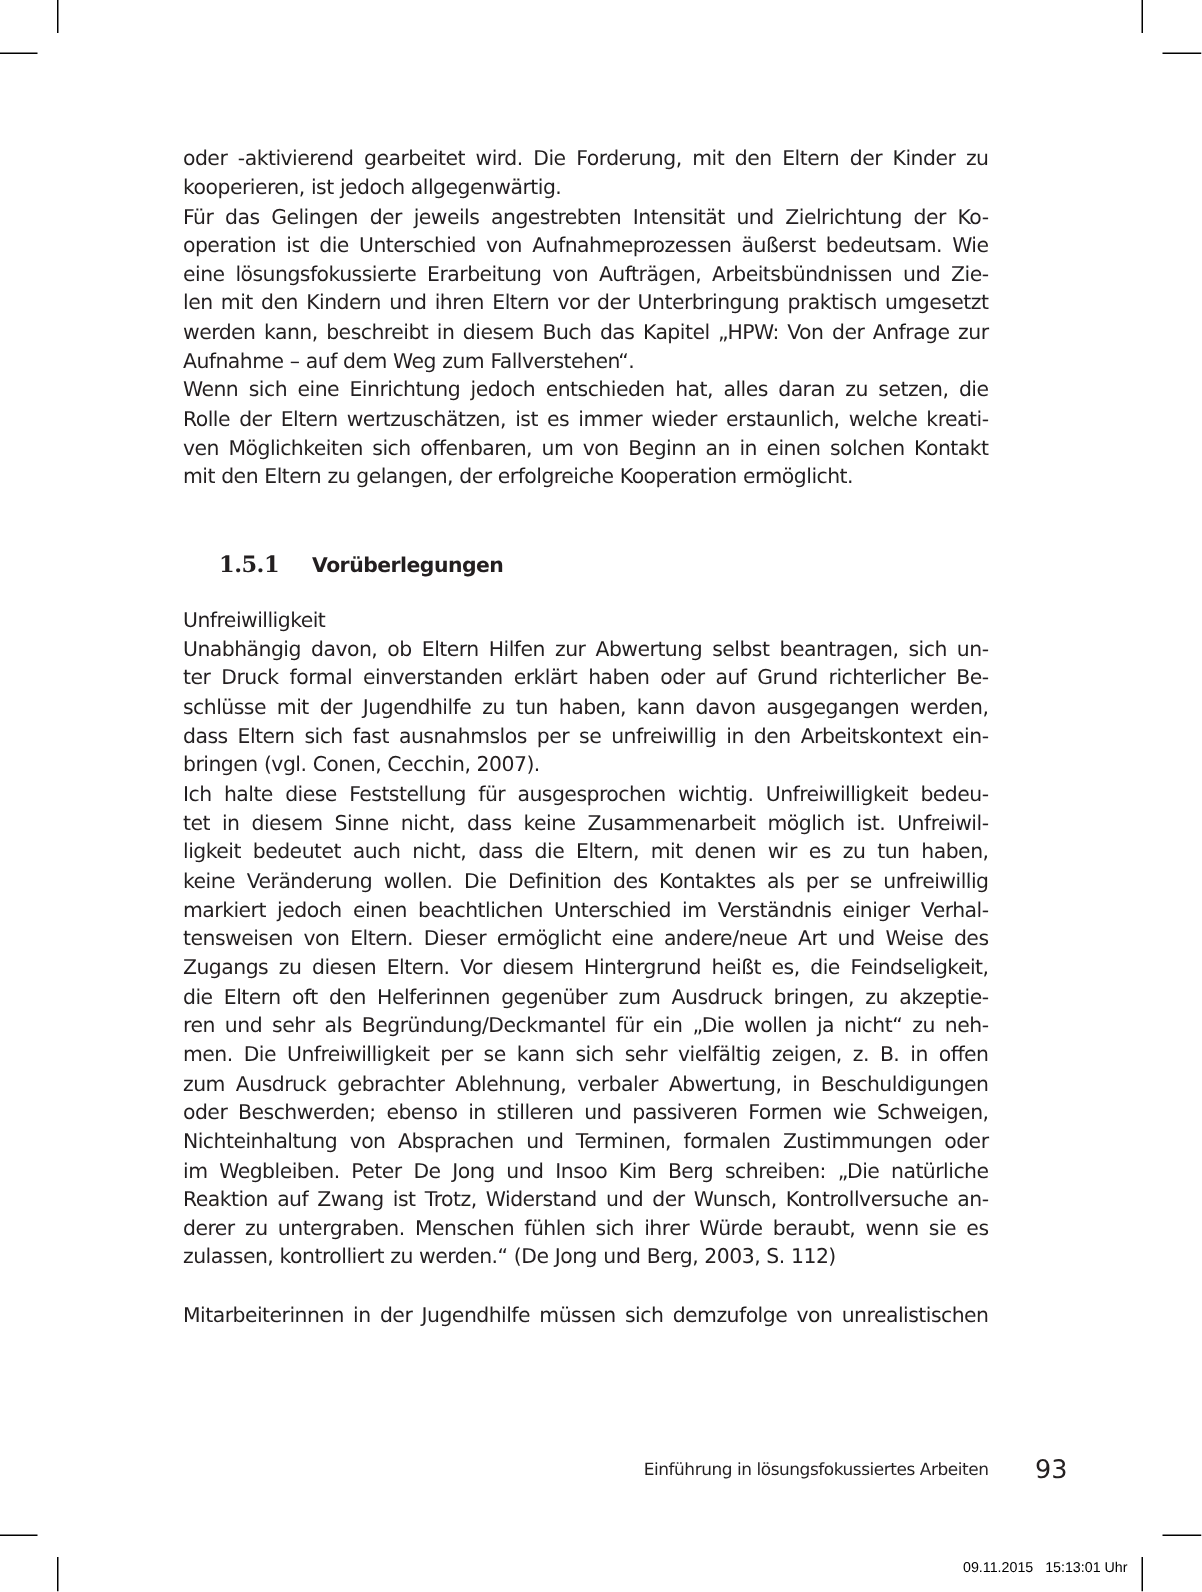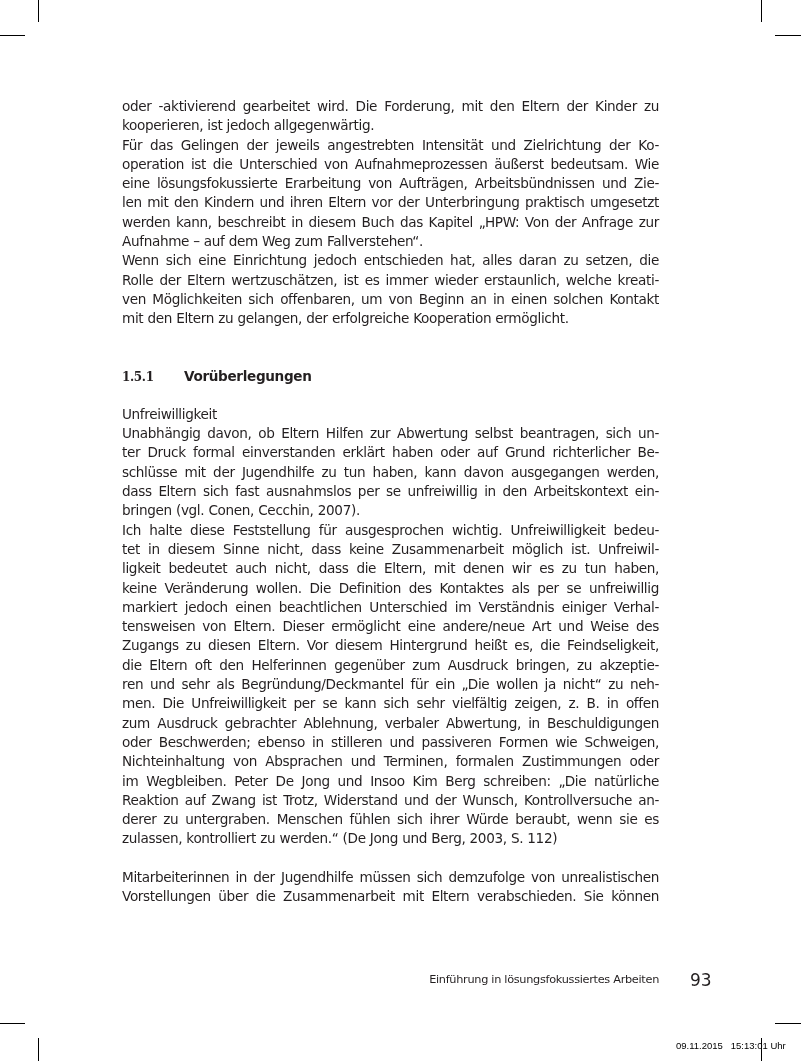--- a/index.html
+++ b/index.html
@@ -48,21 +48,22 @@
     .heading-row {
       display: block;
       height: 19.3px;
       font-weight: bold;
       white-space: nowrap;
     }
     .heading-num {
       display: inline-block;
       width: 62px;
       font-family: "DejaVu Serif", serif;
-      font-size: 12px;
+      font-size: 15px;
+      margin-left: 24px;
     }
     .bold { font-weight: bold; }
 
     .running-footer {
       position: absolute;
       top: 973px;
       left: 380px;
       width: 279px;
       text-align: right;
       font-family: "DejaVu Sans", sans-serif;
@@ -79,21 +80,21 @@
       color: #231f20;
     }
     .slug {
       position: absolute;
       top: 1040px;
       font-family: "Liberation Sans", sans-serif;
       font-size: 9.5px;
       color: #000;
     }
     .slug-left { left: 55px; margin-top: 42px; }
-    .slug-right { left: 676px; }
+    .slug-right { left: 642px; }
   </style>
 </head>
 <body>
 
 <div class="crop v" style="left:38px; top:0; height:22px;"></div>
 <div class="crop h" style="left:0; top:35px; width:25px;"></div>
 <div class="crop v" style="left:761px; top:0; height:22px;"></div>
 <div class="crop h" style="left:775px; top:35px; width:26px;"></div>
 <div class="crop h" style="left:0; top:1023px; width:25px;"></div>
 <div class="crop v" style="left:38px; top:1038px; height:23px;"></div>
@@ -150,21 +151,20 @@
     <span class="line">Reaktion auf Zwang ist Trotz, Widerstand und der Wunsch, Kontrollversuche an-</span>
     <span class="line">derer zu untergraben. Menschen fühlen sich ihrer Würde beraubt, wenn sie es</span>
     <span class="line last">zulassen, kontrolliert zu werden.“ (De Jong und Berg, 2003, S. 112)</span>
   </div>
 
   <div class="gap-small"></div>
 
 
   <div>
     <span class="line">Mitarbeiterinnen in der Jugendhilfe müssen sich demzufolge von unrealistischen</span>
-    <span class="line">Vorstellungen über die Zusammenarbeit mit Eltern verabschieden. Sie können</span>
   </div>
 </div>
 
 <div class="running-footer">Einführung in lösungsfokussiertes Arbeiten</div>
 <div class="page-number">93</div>
 
 <div class="slug slug-left" style="white-space:pre;">B_4357 Umbr 001-400.indd   93</div>
 <div class="slug slug-right" style="white-space:pre;">09.11.2015   15:13:01 Uhr</div>
 
 </body></html>

